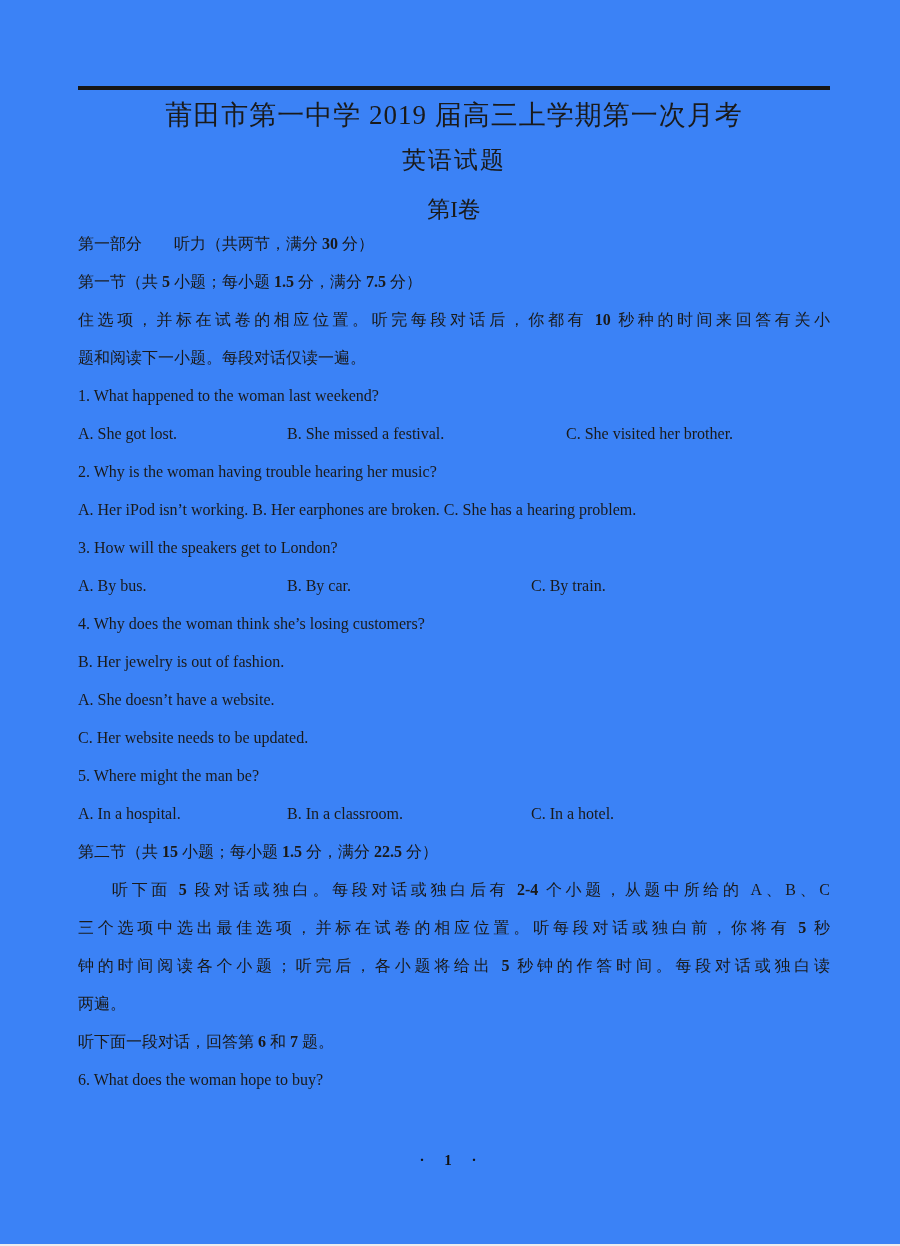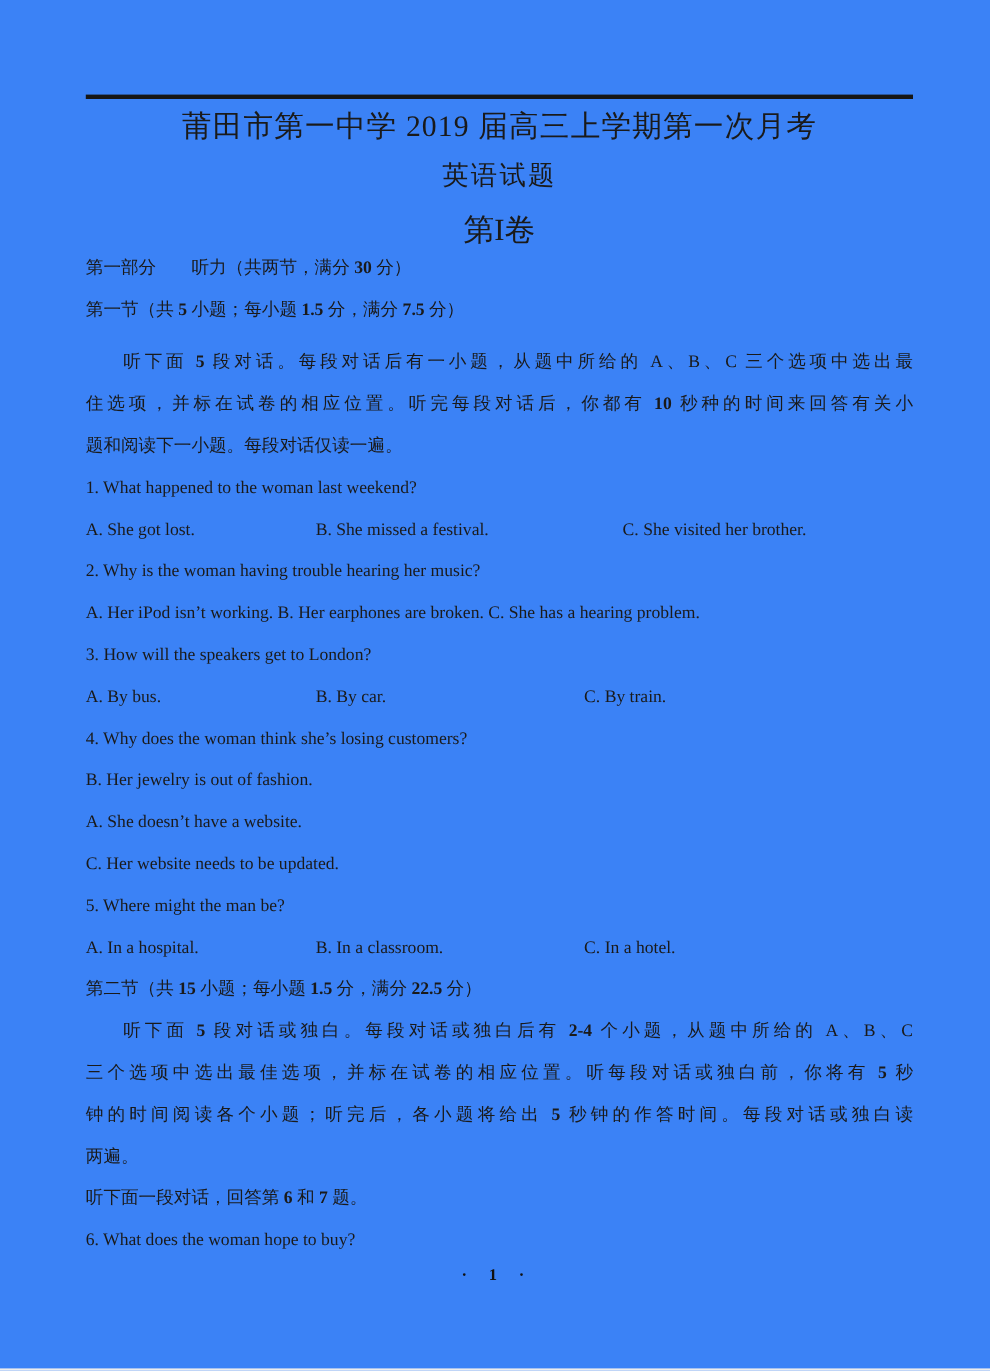--- a/index.html
+++ b/index.html
@@ -20,21 +20,21 @@
     font-size:27px; line-height:32px; font-weight:normal;
     letter-spacing:1px;
   }
   .subtitle {
     margin-top:14px; text-align:center;
     font-size:24px; line-height:30px; font-weight:normal;
     letter-spacing:2px;
   }
   .volume {
     margin-top:23px; text-align:center;
-    font-size:28px; line-height:24px;
+    font-size:23px; line-height:24px;
   }
   .lines { margin-top:3px; font-size:16px; }
   .line { height:38px; line-height:38px; }
   .line.fill { text-align:justify; text-align-last:justify; }
   .line.indent { text-indent:34px; }
   .line .b { font-weight:bold; }
   .line.cols { position:relative; }
   .line.cols .col { position:absolute; top:0; white-space:nowrap; }
   .footer {
     position:absolute; left:0; right:0; top:1152px;
@@ -47,21 +47,20 @@
 
 <div class="page">
   <div class="content">
     <div class="rule"></div>
     <h1 class="title">莆田市第一中学 2019 届高三上学期第一次月考</h1>
     <h2 class="subtitle">英语试题</h2>
     <div class="volume">第I卷</div>
     <div class="lines">
         <div class="line"><span>第一部分　　听力（共两节，满分 </span><span class="b">30</span><span> 分）</span></div>
         <div class="line"><span>第一节（共 </span><span class="b">5</span><span> 小题；每小题 </span><span class="b">1.5</span><span> 分，满分 </span><span class="b">7.5</span><span> 分）</span></div>
-        <div class="line indent fill" style="margin-top: 10px;"><span>听下面 </span><span class="b">5</span><span> 段对话。每段对话后有一小题，从题中所给的 A、B、C 三个选项中选出最</span></div>
         <div class="line fill"><span>住选项，并标在试卷的相应位置。听完每段对话后，你都有 </span><span class="b">10</span><span> 秒种的时间来回答有关小</span></div>
         <div class="line"><span>题和阅读下一小题。每段对话仅读一遍。</span></div>
         <div class="line"><span>1. What happened to the woman last weekend?</span></div>
         <div class="line cols">
           <span class="col" style="left: 0px; text-align: center;">A. She got lost.</span>
           <span class="col" style="left: 209px;">B. She missed a festival.</span>
           <span class="col" style="left: 488px;">C. She visited her brother.</span>
         </div>
         <div class="line"><span>2. Why is the woman having trouble hearing her music?</span></div>
         <div class="line"><span>A. Her iPod isn’t working. B. Her earphones are broken. C. She has a hearing problem.</span></div>

